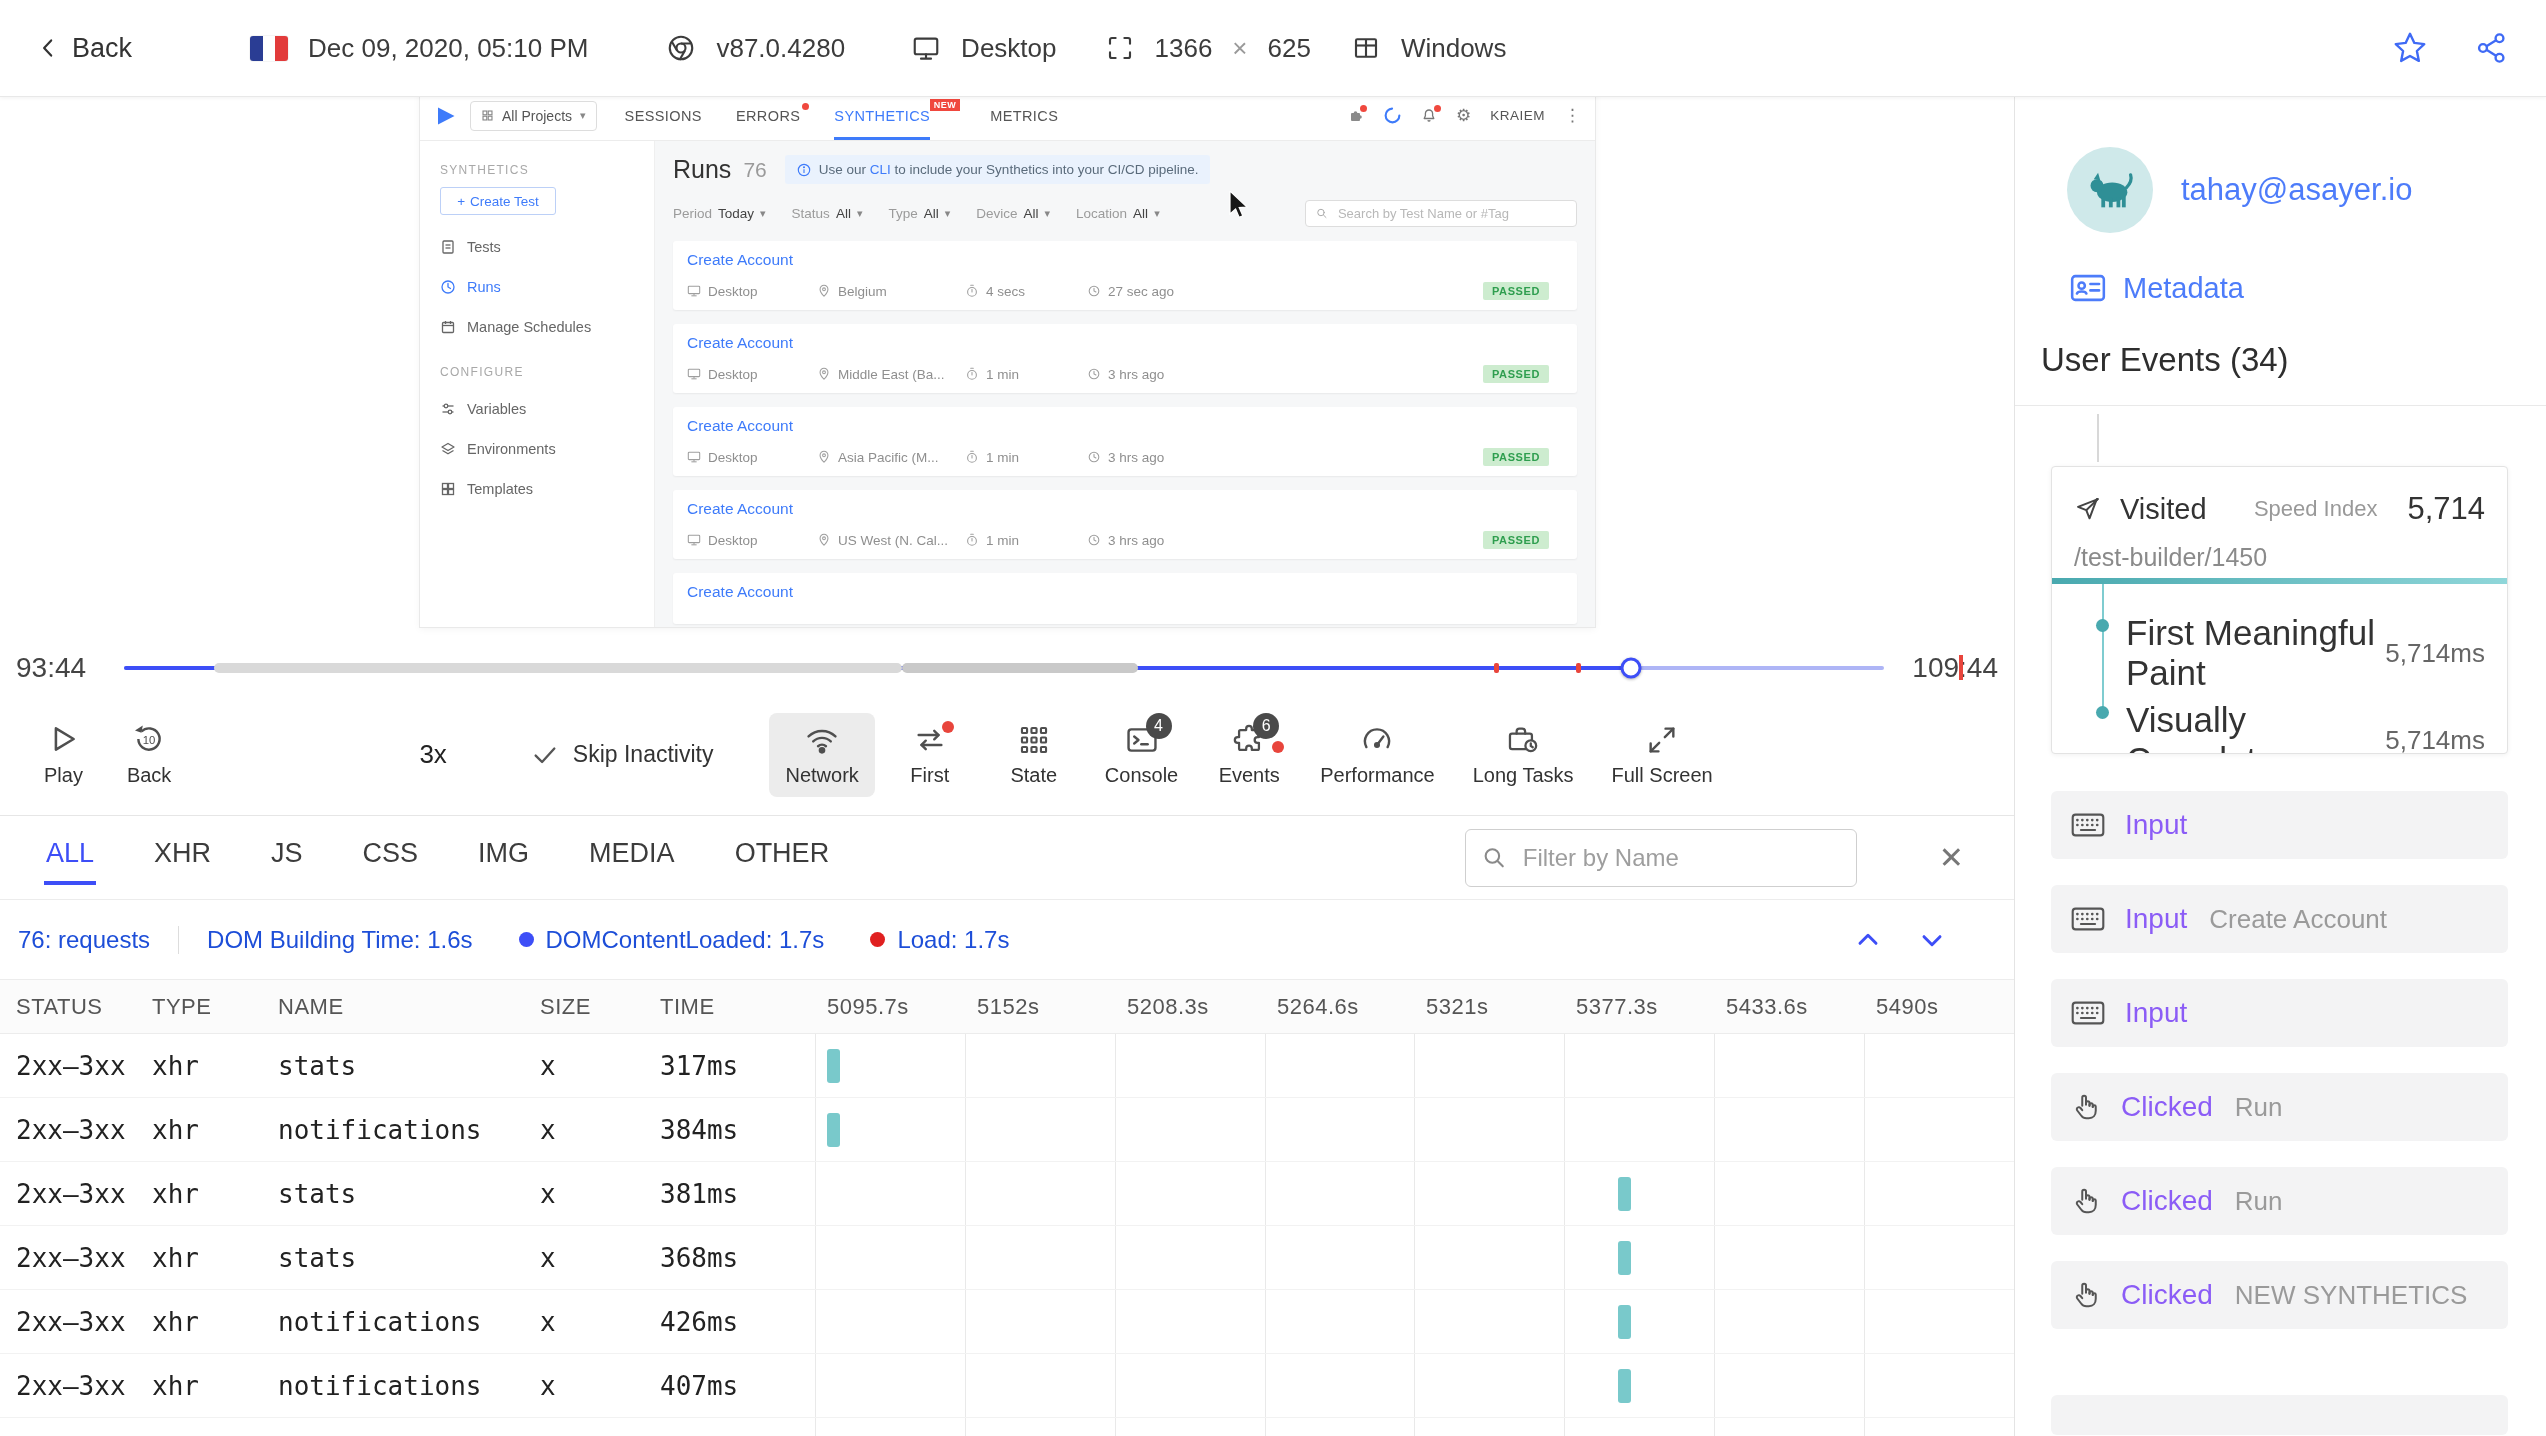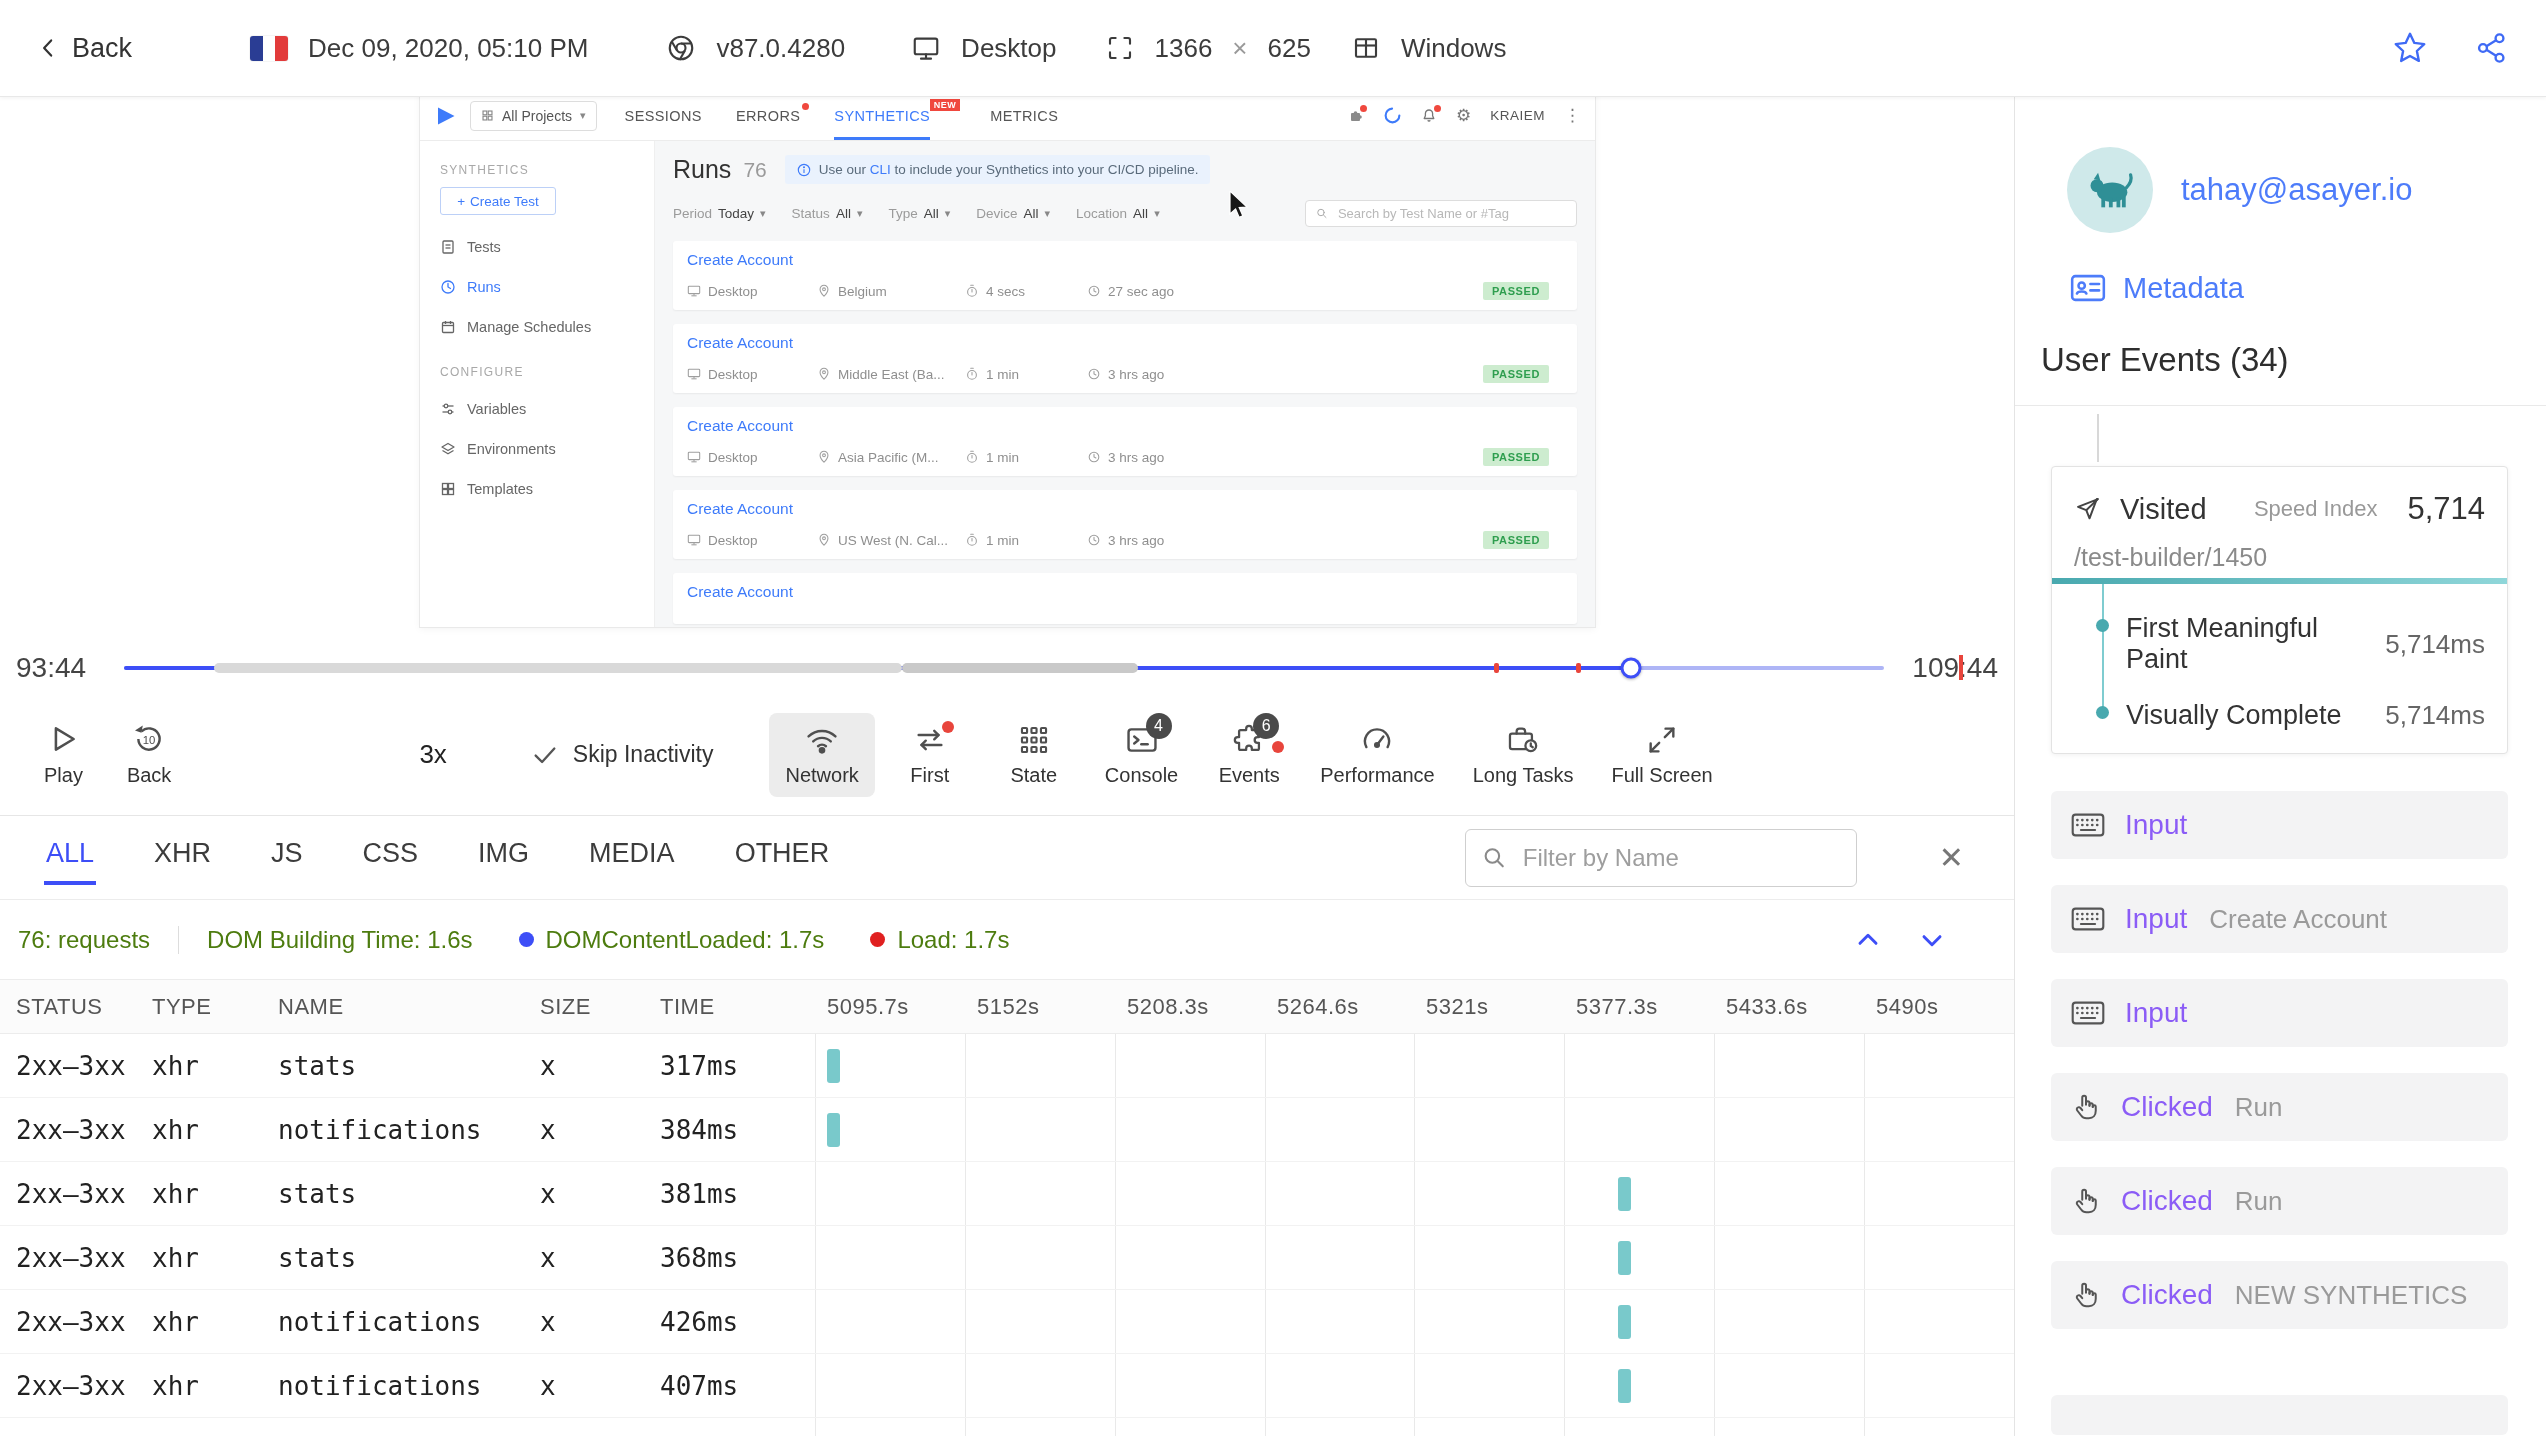--- a/index.html
+++ b/index.html
@@ -119,21 +119,21 @@
     border-bottom:1px solid #ececec;background:#fff;}
   .ntab{font-size:27px;color:#3c3c3c;padding:8px 2px 12px;border-bottom:4px solid transparent;cursor:pointer;}
   .ntab.active{color:#3d4ef7;border-color:#3d4ef7;}
   .nt-search{margin-left:auto;width:392px;height:58px;border:1px solid #cfcfcf;border-radius:6px;
     display:flex;align-items:center;padding:0 16px;gap:14px;background:#fff;}
   .nt-search input{font-size:24px;width:100%;color:#444;}
   .nt-search input::placeholder{color:#9e9e9e;}
   .nt-close{margin:0 6px 0 26px;font-size:30px;color:#777;cursor:pointer;}
 
   .netsummary{height:80px;flex:0 0 80px;display:flex;align-items:center;padding:0 18px;
-    border-bottom:1px solid #ececec;font-size:24px;color:#4d7c0f;background:#fff;}
+    border-bottom:1px solid #ececec;font-size:24px;color:#1d4ed8;background:#fff;}
   .ns-req{padding-right:28px;border-right:1px solid #ddd;}
   .ns-dom{margin-left:28px;}
   .ns-dcl,.ns-load{margin-left:46px;display:flex;align-items:center;}
   .dot{width:15px;height:15px;border-radius:50%;display:inline-block;margin-right:12px;}
   .dot-blue{background:#3d4ef7;}
   .dot-red{background:#e02020;}
   .ns-chevrons{margin-left:auto;display:flex;gap:32px;padding-right:48px;}
   .ns-chevrons svg{cursor:pointer;}
 
   .nettable{flex:1;position:relative;background:#fff;overflow:hidden;}
@@ -168,21 +168,21 @@
   .v-label{font-size:29px;color:#333;}
   .v-si-label{margin-left:auto;font-size:22px;color:#999;}
   .v-si-val{font-size:31px;color:#333;margin-left:12px;}
   .v-url{margin-top:16px;font-size:25px;color:#8a8a8a;}
   .v-line{position:absolute;left:0;right:0;top:111px;height:6px;background:linear-gradient(90deg,#49a9af,#8fd6d9);}
   .v-vline{position:absolute;left:50px;top:117px;height:128px;width:2px;background:#7fccd0;}
   .v-dot{position:absolute;left:44px;width:13px;height:13px;border-radius:50%;background:#49a9af;}
   .vd1{top:152px;}.vd2{top:239px;}
   .v-metric{position:absolute;left:74px;right:22px;display:flex;align-items:center;}
   .vm1{top:146px;}.vm2{top:233px;}
-  .v-mname{font-size:27px;color:#333;}
+  .v-mname{font-size:35px;color:#333;}
   .v-mval{margin-left:auto;font-size:26px;color:#666;}
 
   .ecard{height:68px;background:#f3f3f4;border-radius:6px;display:flex;align-items:center;gap:20px;
     padding:0 20px;margin-top:26px;cursor:pointer;}
   .ecard.first{margin-top:37px;}
   .e-type{font-size:28px;color:#8b5cf6;}
   .e-val{font-size:26px;color:#9a9a9a;margin-left:2px;}
   .ecard-partial{height:40px;background:#f3f3f4;border-radius:6px;margin-top:66px;}
 </style>
 </head>

